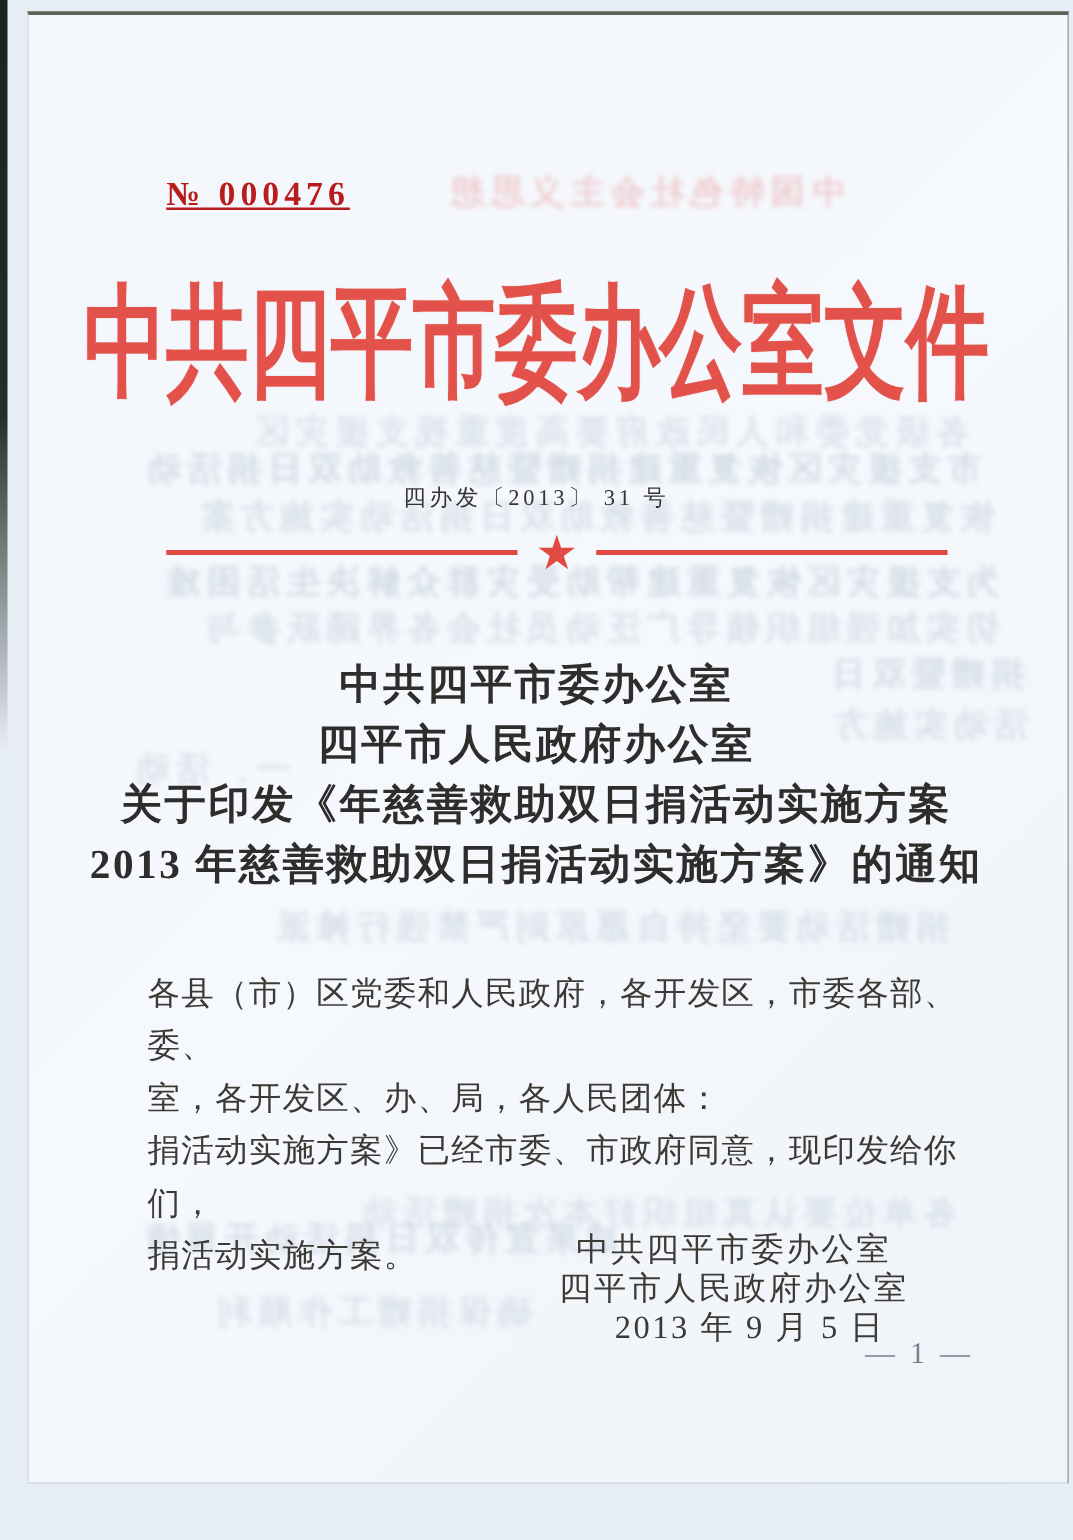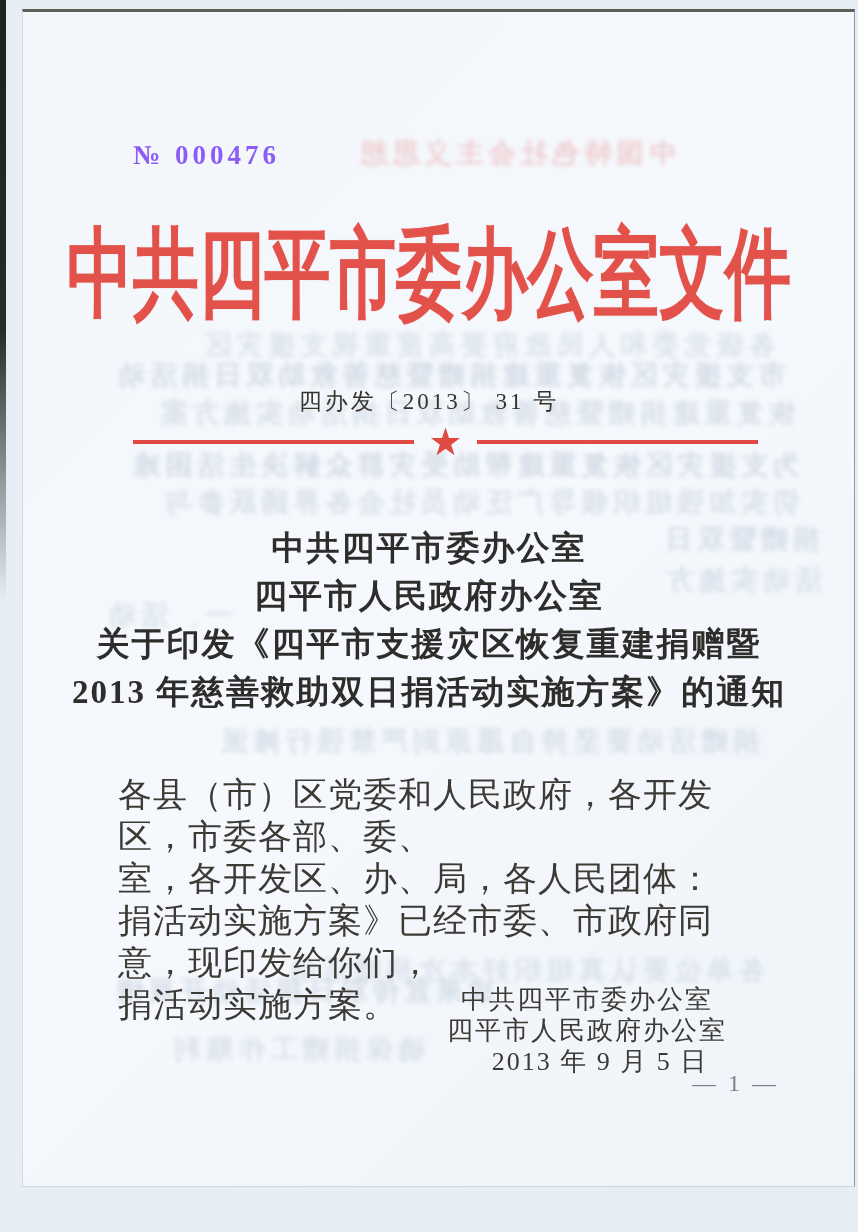--- a/index.html
+++ b/index.html
@@ -44,55 +44,55 @@
   .bl-8{top:600px;left:82px;width:150px;opacity:.5;}
   .bl-9{top:726px;left:130px;width:630px;opacity:.5;}
   .bl-10{top:955px;left:285px;width:480px;opacity:.45;}
   .bl-11{top:976px;left:115px;width:380px;opacity:.55;}
   .bl-12{top:1034px;left:125px;width:300px;opacity:.45;}
 
   
   .serial{
     position:absolute;left:133px;top:140px;
     font-size:27px;letter-spacing:4px;
-    color:#8b5cf6;font-weight:700;
+    color:#b91c1c;font-weight:700;text-decoration:underline;
   }
   .masthead{
     position:absolute;left:0;top:222px;width:858px;
     display:flex;justify-content:center;
   }
   .masthead span{
     font-family:"Liberation Sans","DejaVu Sans",sans-serif;
     font-weight:900;font-size:94px;line-height:104px;
     color:#e2514a;white-space:nowrap;
     transform:scale(0.70,1.04);
     text-shadow:0 0 1px rgba(226,81,74,.6);
   }
   .docnum{
     position:absolute;left:0;top:386px;width:858px;
-    text-align:center;font-size:23px;letter-spacing:3px;color:#36322f;
+    text-align:center;font-size:18px;letter-spacing:3px;color:#36322f;
   }
   .rule{
     position:absolute;left:133px;top:425px;width:625px;height:34px;
     display:flex;align-items:center;
   }
   .rule .seg{flex:1;height:4px;background:#e04a42;}
   .rule .star{
     flex:0 0 auto;margin:0 14px;color:#e04a42;
     font-size:38px;line-height:34px;
     font-family:"DejaVu Sans",sans-serif;
   }
   .title-block{
     position:absolute;left:0;top:524px;width:858px;text-align:center;
     font-weight:700;color:#2f2d2b;
   }
   .title-block div{font-size:33px;line-height:48px;letter-spacing:2px;}
   .body-block{
     position:absolute;left:118px;top:774px;width:652px;
-    font-size:34px;line-height:42px;color:#3d3a36;letter-spacing:1px;
+    font-size:26px;line-height:42px;color:#3d3a36;letter-spacing:1px;
   }
   .body-block .indent{text-indent:2em;}
   .sig-block{
     position:absolute;left:417px;top:984px;width:340px;
     text-align:center;font-size:26px;line-height:31px;
     color:#3d3a36;letter-spacing:2px;
   }
   .sig-block .date{padding-left:26px;}
   .page-num{
     position:absolute;left:692px;top:1070px;
@@ -131,21 +131,21 @@
 
   <div class="rule">
     <div class="seg"></div>
     <div class="star">★</div>
     <div class="seg"></div>
   </div>
 
   <div class="title-block">
     <div>中共四平市委办公室</div>
     <div>四平市人民政府办公室</div>
-    <div>关于印发《四平市支援灾区恢复重建捐赠暨</div>
+    <div>关于印发《年慈善救助双日捐活动实施方案</div>
     <div>2013 年慈善救助双日捐活动实施方案》的通知</div>
   </div>
 
   <div class="body-block">
     <div>各县（市）区党委和人民政府，各开发区，市委各部、委、</div>
     <div>室，各开发区、办、局，各人民团体：</div>
     <div>捐活动实施方案》已经市委、市政府同意，现印发给你们，</div>
     <div>捐活动实施方案。</div>
   </div>
 

